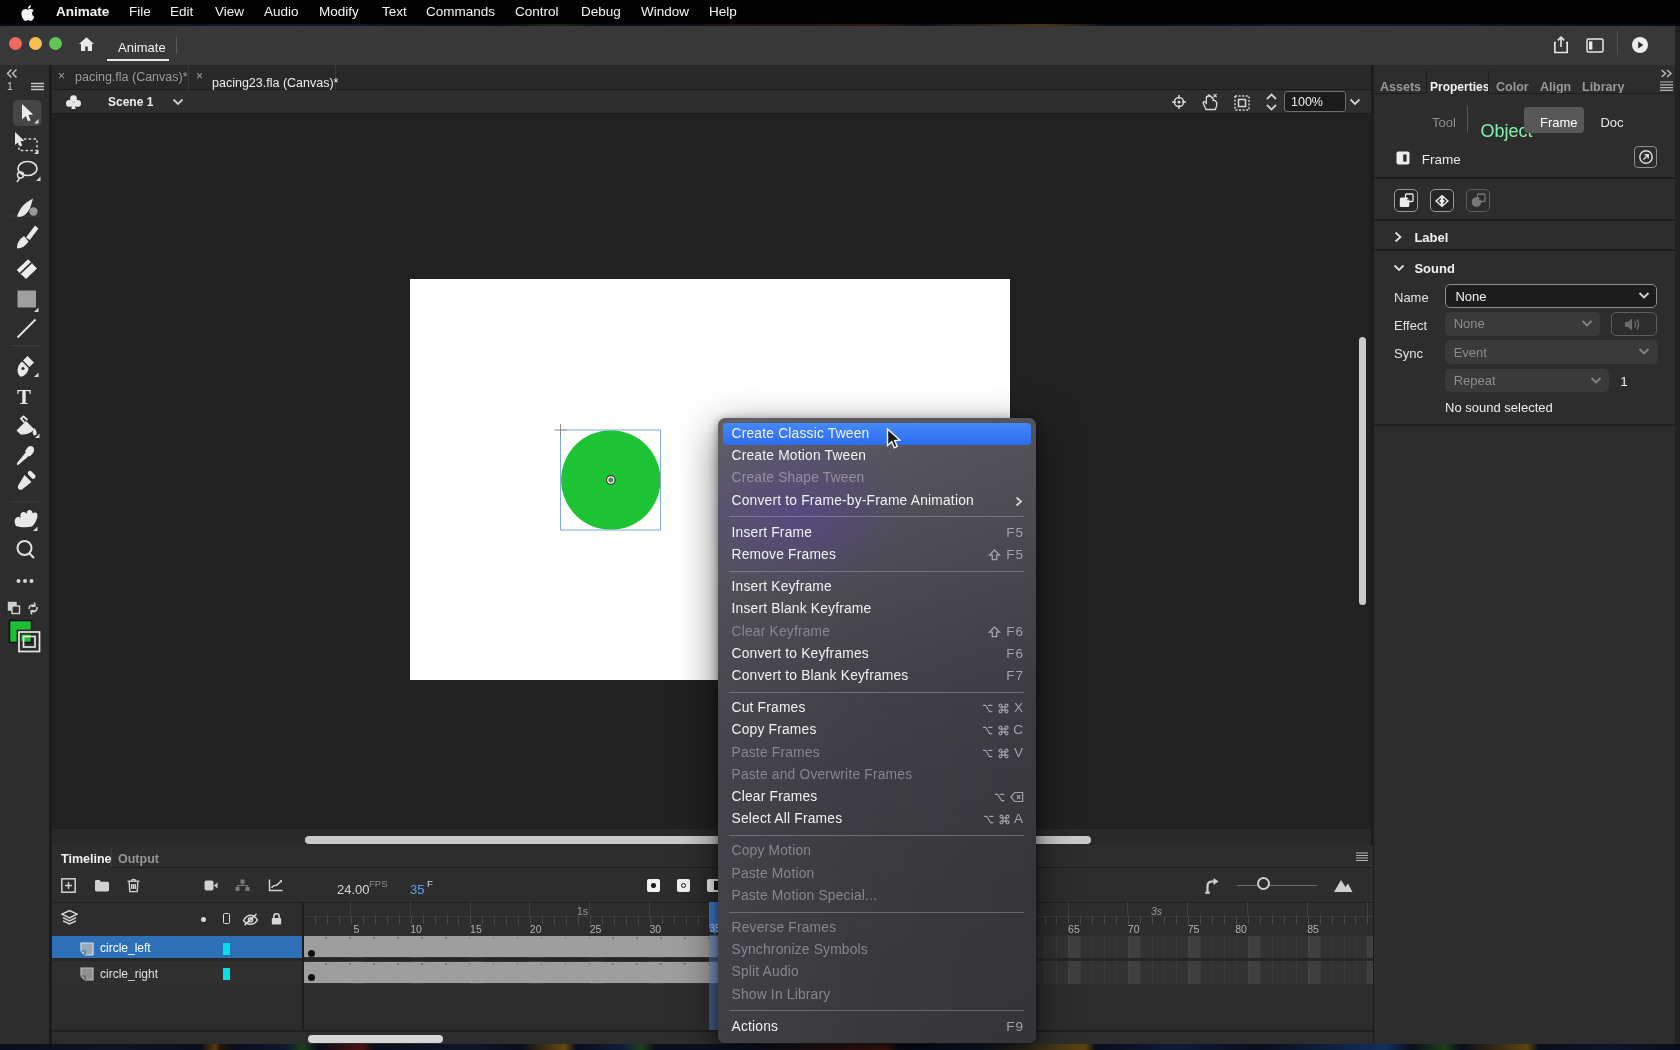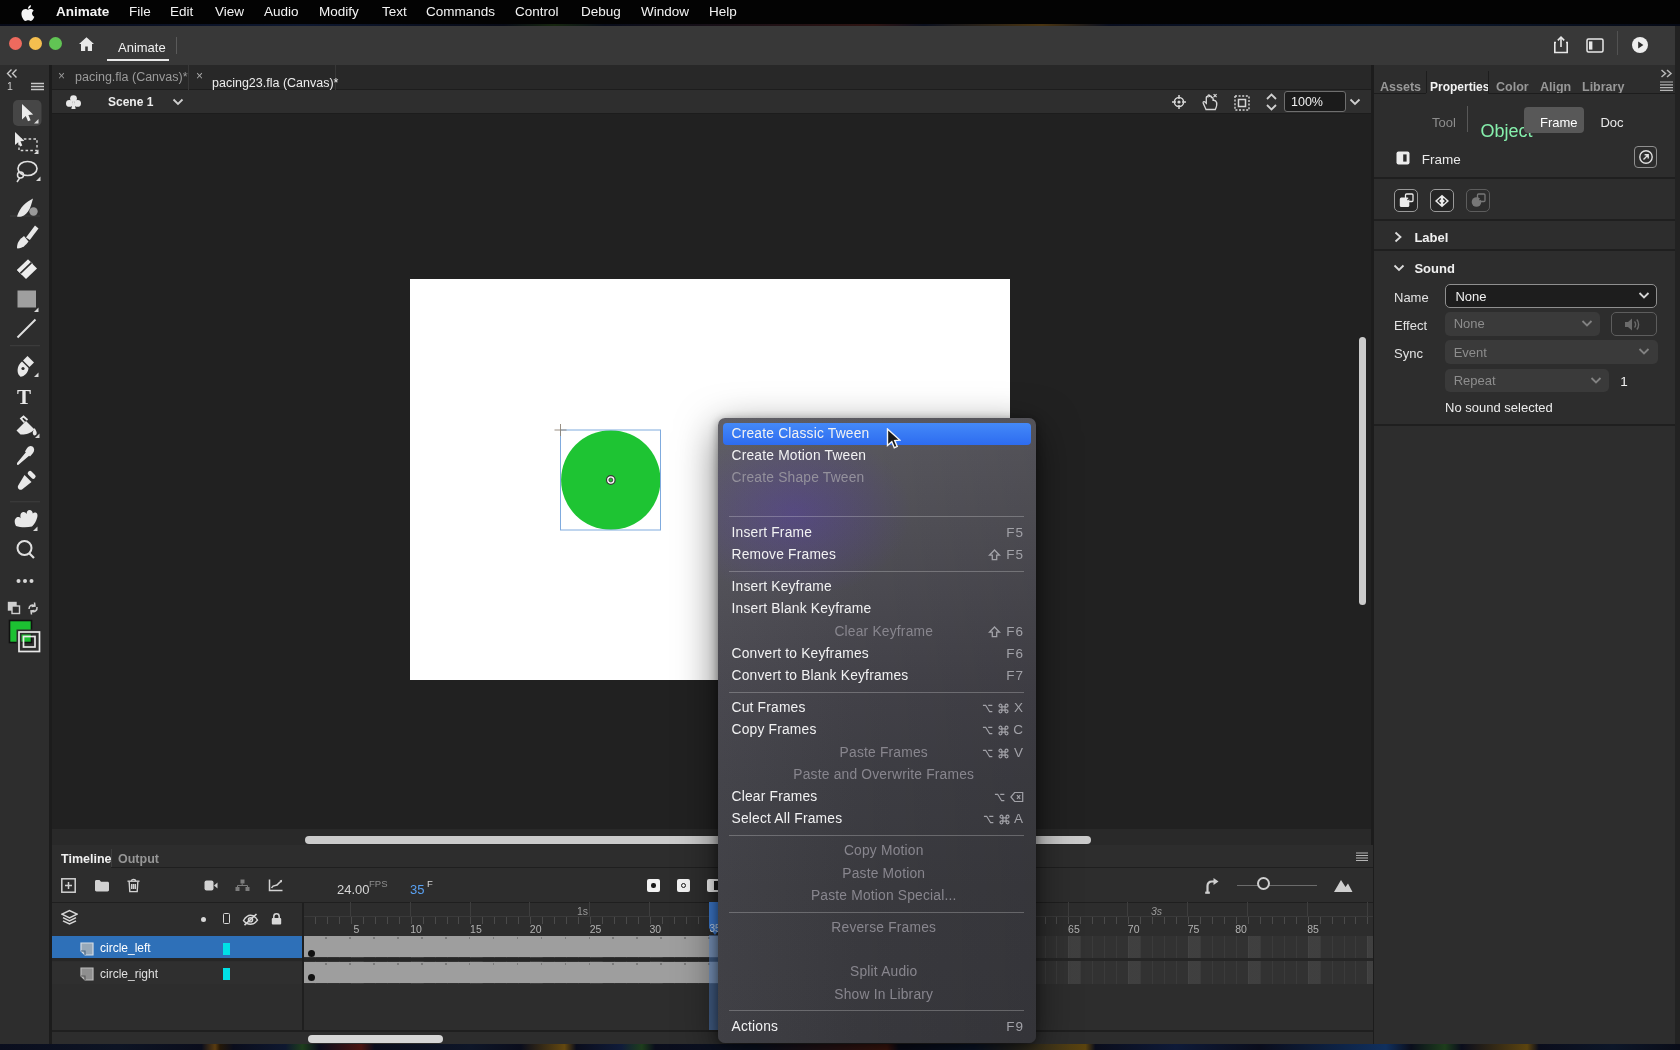--- a/index.html
+++ b/index.html
@@ -30,21 +30,21 @@
   
   #ctxmenu { left:718px; top:418px; width:318px; height:625px; border-radius:7px;
      background:linear-gradient(180deg,#5c5b62 0%,#525158 18%,#49484f 33%,#434249 44%,#3e3e44 58%,#3b3b40 75%,#39393e 100%);
      box-shadow:0 12px 40px rgba(0,0,0,0.55), 0 2px 10px rgba(0,0,0,0.4);
      font-size:13.8px; color:#f2f2f3; z-index:40; }
   #ctxpurple { position:absolute; left:0; top:30px; width:82%; height:142px;
      background:radial-gradient(ellipse 60% 80% at 29% 46%, rgba(85,66,150,0.64), rgba(85,66,150,0) 75%); border-radius:7px; }
   .mi { position:absolute; left:0; width:318px; height:22.2px; line-height:22.2px; padding-left:13.5px; letter-spacing:0.2px; white-space:nowrap; }
   .mi .sc { position:absolute; right:12px; top:0; color:#a2a2a8; letter-spacing:1px; }
   .mi.dis { color:#94919c; }
-  .mi.dim { color:#88868e;text-align:center; }
+  .mi.dim { color:#88868e; }
   .msep { position:absolute; left:11px; width:295px; height:1px; background:rgba(255,255,255,0.24); }
   #mhl { position:absolute; left:5px; top:5px; width:308px; height:22.2px; border-radius:4px;
      background:linear-gradient(180deg,#4489f8,#2d6cf0); }
   
   #tlpanel { left:52px; top:845px; width:1321px; height:199px; background:#2d2d2d; }
   
   .ppdiv { position:absolute; left:1374px; width:306px; height:2px; background:#1f1f1f; }
   #rulernums i { position:absolute; top:922.5px; transform:translateX(-50%); font-style:normal; color:#b2b2b2; font-size:10.5px; }
   .ptab { position:absolute; top:80px; font-size:12.5px; font-weight:bold; color:#989898; }
   .plabel { position:absolute; color:#e3e3e3; font-size:13px; }
@@ -498,20 +498,23 @@
 <div class="abs" style="left:302px;top:902px;width:1.5px;height:128px;background:#1f1f1f"></div>
 <div class="abs" style="left:52px;top:1030px;width:1321px;height:1.5px;background:#1f1f1f"></div>
 <div class="abs" style="left:307.9px;top:1035px;width:135px;height:8px;border-radius:4px;background:#d6d6d6"></div>
 <div id="ctxmenu" class="abs">
   <div id="ctxpurple"></div>
   <div style="position:absolute;left:0;top:0;width:318px;height:625px;border-radius:7px;background:linear-gradient(90deg,rgba(150,150,160,0.07) 0%,rgba(0,0,0,0.02) 45%,rgba(0,0,0,0.09) 100%)"></div>
   <div id="mhl"></div>
   <div class="mi" style="top:5px">Create Classic Tween</div>
   <div class="mi" style="top:27.2px">Create Motion Tween</div>
   <div class="mi dis" style="top:49.4px">Create Shape Tween</div>
+  <div class="mi" style="top:71.6px">Convert to Frame-by-Frame Animation<svg style="position:absolute;right:13px;top:6px" width="8" height="11" viewBox="0 0 8 11">
+        <path d="M1.5 1.5 L6 5.5 L1.5 9.5" fill="none" stroke="#d8d8d8" stroke-width="1.7"></path>
+      </svg></div>
   <div class="msep" style="top:98.3px"></div>
   <div class="mi" style="top:103.8px">Insert Frame<span class="sc">F5</span></div>
   <div class="mi" style="top:126px">Remove Frames<span class="sc"><svg class="g" width="13" height="12" viewBox="0 0 13 12">
           <path d="M6.5 1 L11.5 6.2 H8.7 V10.7 H4.3 V6.2 H1.5 Z" fill="none" stroke="#a2a2a8" stroke-width="1.3"></path>
         </svg> F5</span></div>
   <div class="msep" style="top:152.7px"></div>
   <div class="mi" style="top:158.2px">Insert Keyframe</div>
   <div class="mi" style="top:180.4px">Insert Blank Keyframe</div>
   <div class="mi dim" style="top:202.6px">Clear Keyframe<span class="sc"><svg class="g" width="13" height="12" viewBox="0 0 13 12">
           <path d="M6.5 1 L11.5 6.2 H8.7 V10.7 H4.3 V6.2 H1.5 Z" fill="none" stroke="#a2a2a8" stroke-width="1.3"></path>
@@ -569,20 +572,21 @@
             <path d="M4.3 7.7 V9.1 A1.6 1.6 0 1 1 2.7 7.5 L4.3 7.5"></path>
             <path d="M7.7 7.7 V9.1 A1.6 1.6 0 1 0 9.3 7.5 L7.7 7.5"></path>
           </g>
         </svg> A</span></div>
   <div class="msep" style="top:416.9px"></div>
   <div class="mi dim" style="top:422.4px">Copy Motion</div>
   <div class="mi dim" style="top:444.6px">Paste Motion</div>
   <div class="mi dim" style="top:466.8px">Paste Motion Special...</div>
   <div class="msep" style="top:493.5px"></div>
   <div class="mi dim" style="top:499px">Reverse Frames</div>
+  <div class="mi dim" style="top:521.2px">Synchronize Symbols</div>
   <div class="mi dim" style="top:543.4px">Split Audio</div>
   <div class="mi dim" style="top:565.6px">Show In Library</div>
   <div class="msep" style="top:592.3px"></div>
   <div class="mi" style="top:597.8px">Actions<span class="sc">F9</span></div>
 </div>
 <svg class="abs" style="left:886px;top:428px;z-index:60" width="15" height="22" viewBox="0 0 15 22">
     <path d="M1.5 1 L1.5 17.5 L5.8 13.7 L8.3 19.8 L11.2 18.5 L8.7 12.6 L14 12.2 Z" fill="#1a1a1a" stroke="#f5f5f5" stroke-width="1.4"></path>
   </svg>
 <div class="abs" style="left:1675px;top:26px;width:5px;height:1018px;background:#222222;z-index:45"></div>
 <div id="desktop-bottom" class="abs">

